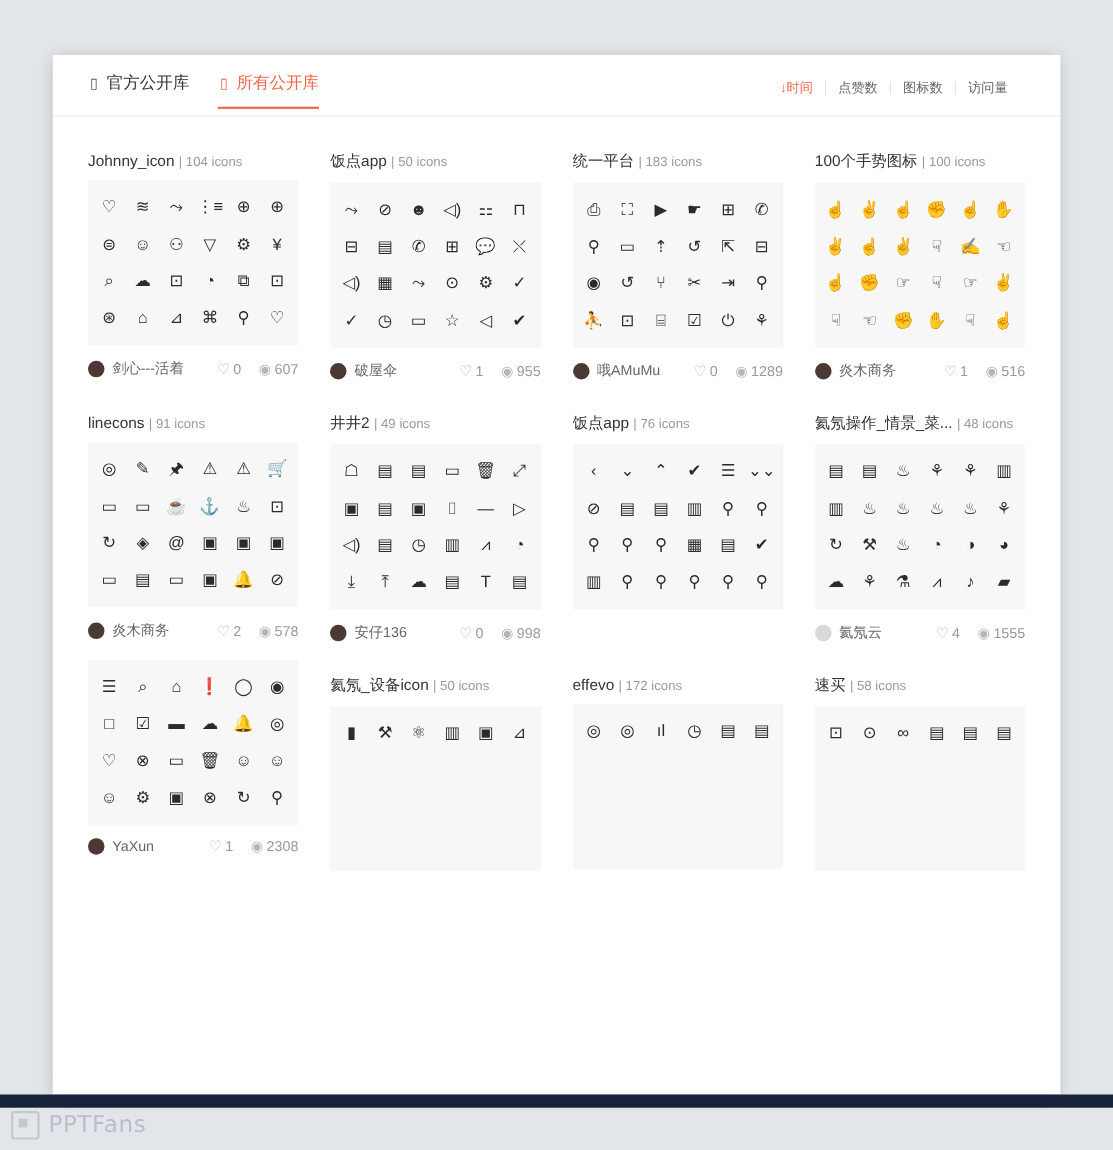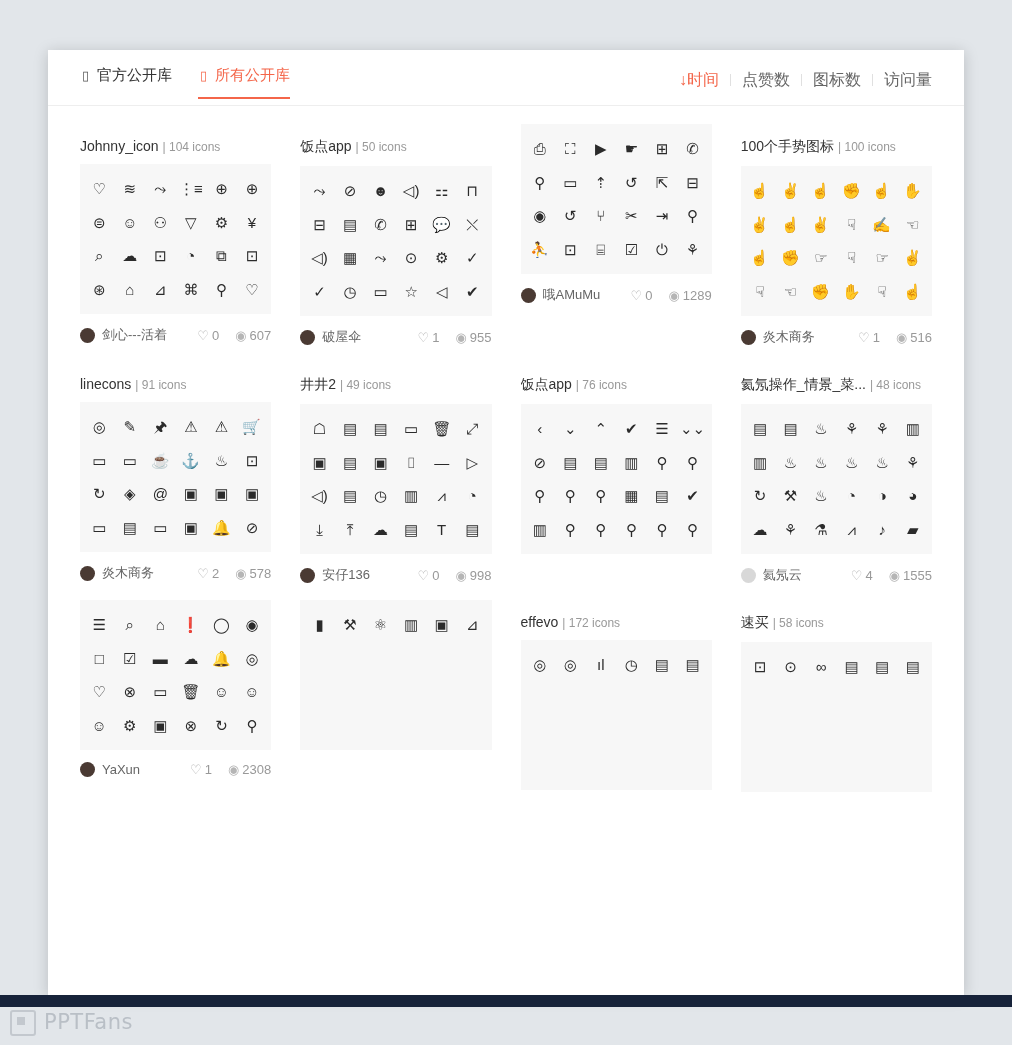--- a/index.html
+++ b/index.html
@@ -61,24 +61,24 @@
   }
   .tab.active {
     color: #f4664a;
     border-bottom: 2px solid #f4664a;
     font-weight: normal;
   }
   .tab.active .ticon { color: #f4664a; }
 
   .sorts {
     position: absolute;
-    right: 32px;
+    right: 48px;
     top: 24px;
     display: flex;
-    font-size: 16px;
+    font-size: 12px;
     color: #666666;
   }
   .sort-item {
     padding: 0 11px;
     cursor: pointer;
     border-right: 1px solid #e0e0e0;
     line-height: 12px;
   }
   .sort-item:last-child { border-right: none; padding-right: 0; }
   .sort-item.active { color: #f4664a; }
@@ -280,20 +280,24 @@
           <span class="avatar dark"></span>
           <span class="author">破屋伞</span>
           <span class="stats">
             <span class="stat"><span class="g">♡</span><span>1</span></span>
             <span class="stat"><span class="g">◉</span><span>955</span></span>
           </span>
         </div>
       </div>
 
       <div class="card">
+        <div class="card-title">
+          <span class="name">统一平台</span>
+          <span class="count">| 183 icons</span>
+        </div>
         <div class="icon-box">
           <span class="ico">⎙</span>
           <span class="ico">⛶</span>
           <span class="ico">▶</span>
           <span class="ico">☛</span>
           <span class="ico">⊞</span>
           <span class="ico">✆</span>
           <span class="ico">⚲</span>
           <span class="ico">▭</span>
           <span class="ico">⇡</span>
@@ -551,20 +555,24 @@
           <span class="avatar dark"></span>
           <span class="author">YaXun</span>
           <span class="stats">
             <span class="stat"><span class="g">♡</span><span>1</span></span>
             <span class="stat"><span class="g">◉</span><span>2308</span></span>
           </span>
         </div>
       </div>
 
       <div class="card">
+        <div class="card-title">
+          <span class="name">氦氖_设备icon</span>
+          <span class="count">| 50 icons</span>
+        </div>
         <div class="icon-box">
           <span class="ico">▮</span>
           <span class="ico">⚒</span>
           <span class="ico">⚛</span>
           <span class="ico">▥</span>
           <span class="ico">▣</span>
           <span class="ico">⊿</span>
         </div>
       </div>
 

